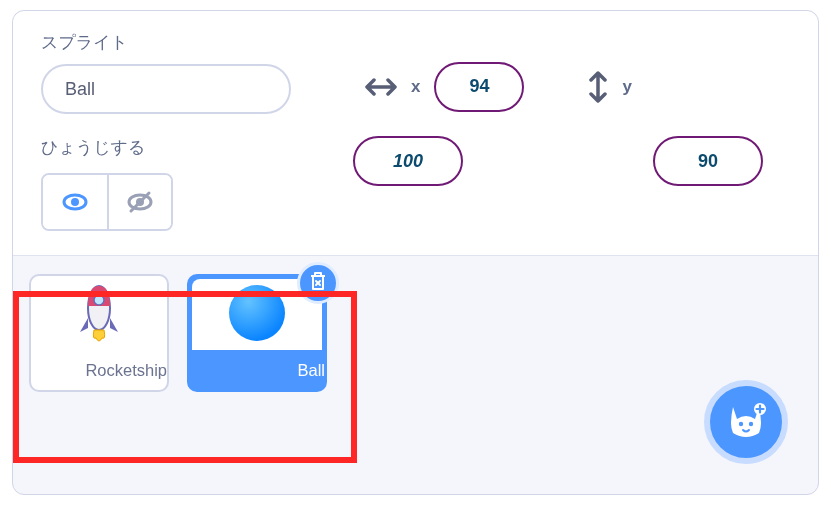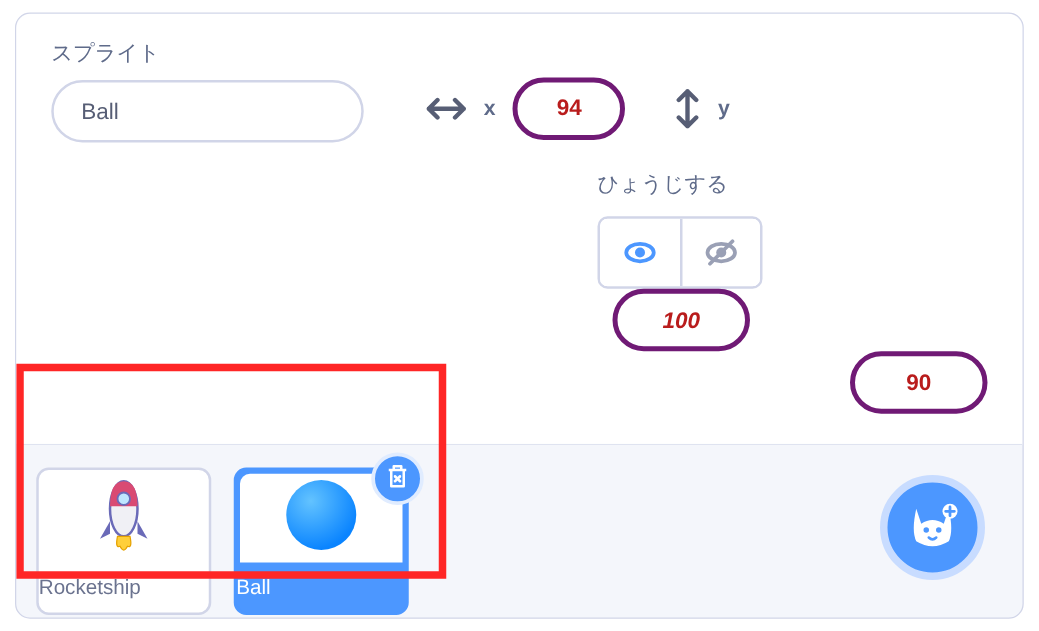--- a/index.html
+++ b/index.html
@@ -15,20 +15,21 @@
     }
     .info {
       background: #ffffff;
       border-bottom: 1px solid #dfe3f0;
       border-radius: 12px 12px 0 0;
       padding: 20px 28px 24px 28px;
     }
     .row1 {
       display: flex;
       align-items: center;
+      gap: 24px;
     }
     .sprite-block { display: flex; flex-direction: column; gap: 10px; }
     .label {
       color: #5f6b8a;
       font-size: 17px;
       font-weight: 500;
     }
     .sprite-name-input {
       width: 250px;
       height: 50px;
@@ -50,35 +51,34 @@
     .axis-label {
       color: #5f6b8a;
       font-size: 17px;
       font-weight: 600;
     }
     .xy-icon { color: #575e75; }
     .xy-icon svg { display: block; }
     .pill-input {
       width: 90px;
       height: 50px;
-      border: 4px solid #701a75;
+      border: 2px solid #701a75;
       border-radius: 28px;
       text-align: center;
       font-size: 18px;
-      color: #b91c1c;
+      color: #0c4a6e;
       font-weight: 600;
       background: #fff;
       outline: none;
     }
     .row2 {
       display: flex;
-      align-items: flex-end;
+      align-items: flex-start;
       gap: 0;
       margin-top: 22px;
-      flex-direction: column;
     }
     .block {
       display: flex;
       flex-direction: column;
       gap: 14px;
     }
     .block.show { width: 312px; }
     .block.size { width: 300px; }
     .block.dir { flex: 1; }
     .toggle-group {
@@ -121,21 +121,21 @@
     .sprite-tile .thumb {
       flex: 1;
       width: 100%;
       display: flex;
       align-items: center;
       justify-content: center;
       border-radius: 10px 10px 0 0;
     }
     .sprite-tile .name {
       width: 100%;
-      text-align: left;
+      text-align: right;
       padding: 8px 0 10px 0;
       font-size: 16.5px;
       border-radius: 0 0 10px 10px;
     }
     .sprite-tile.inactive {
       background: #fff;
       border: 2px solid #d1d5e8;
     }
     .sprite-tile.inactive .name { color: #6b738f; }
     .sprite-tile.active {

